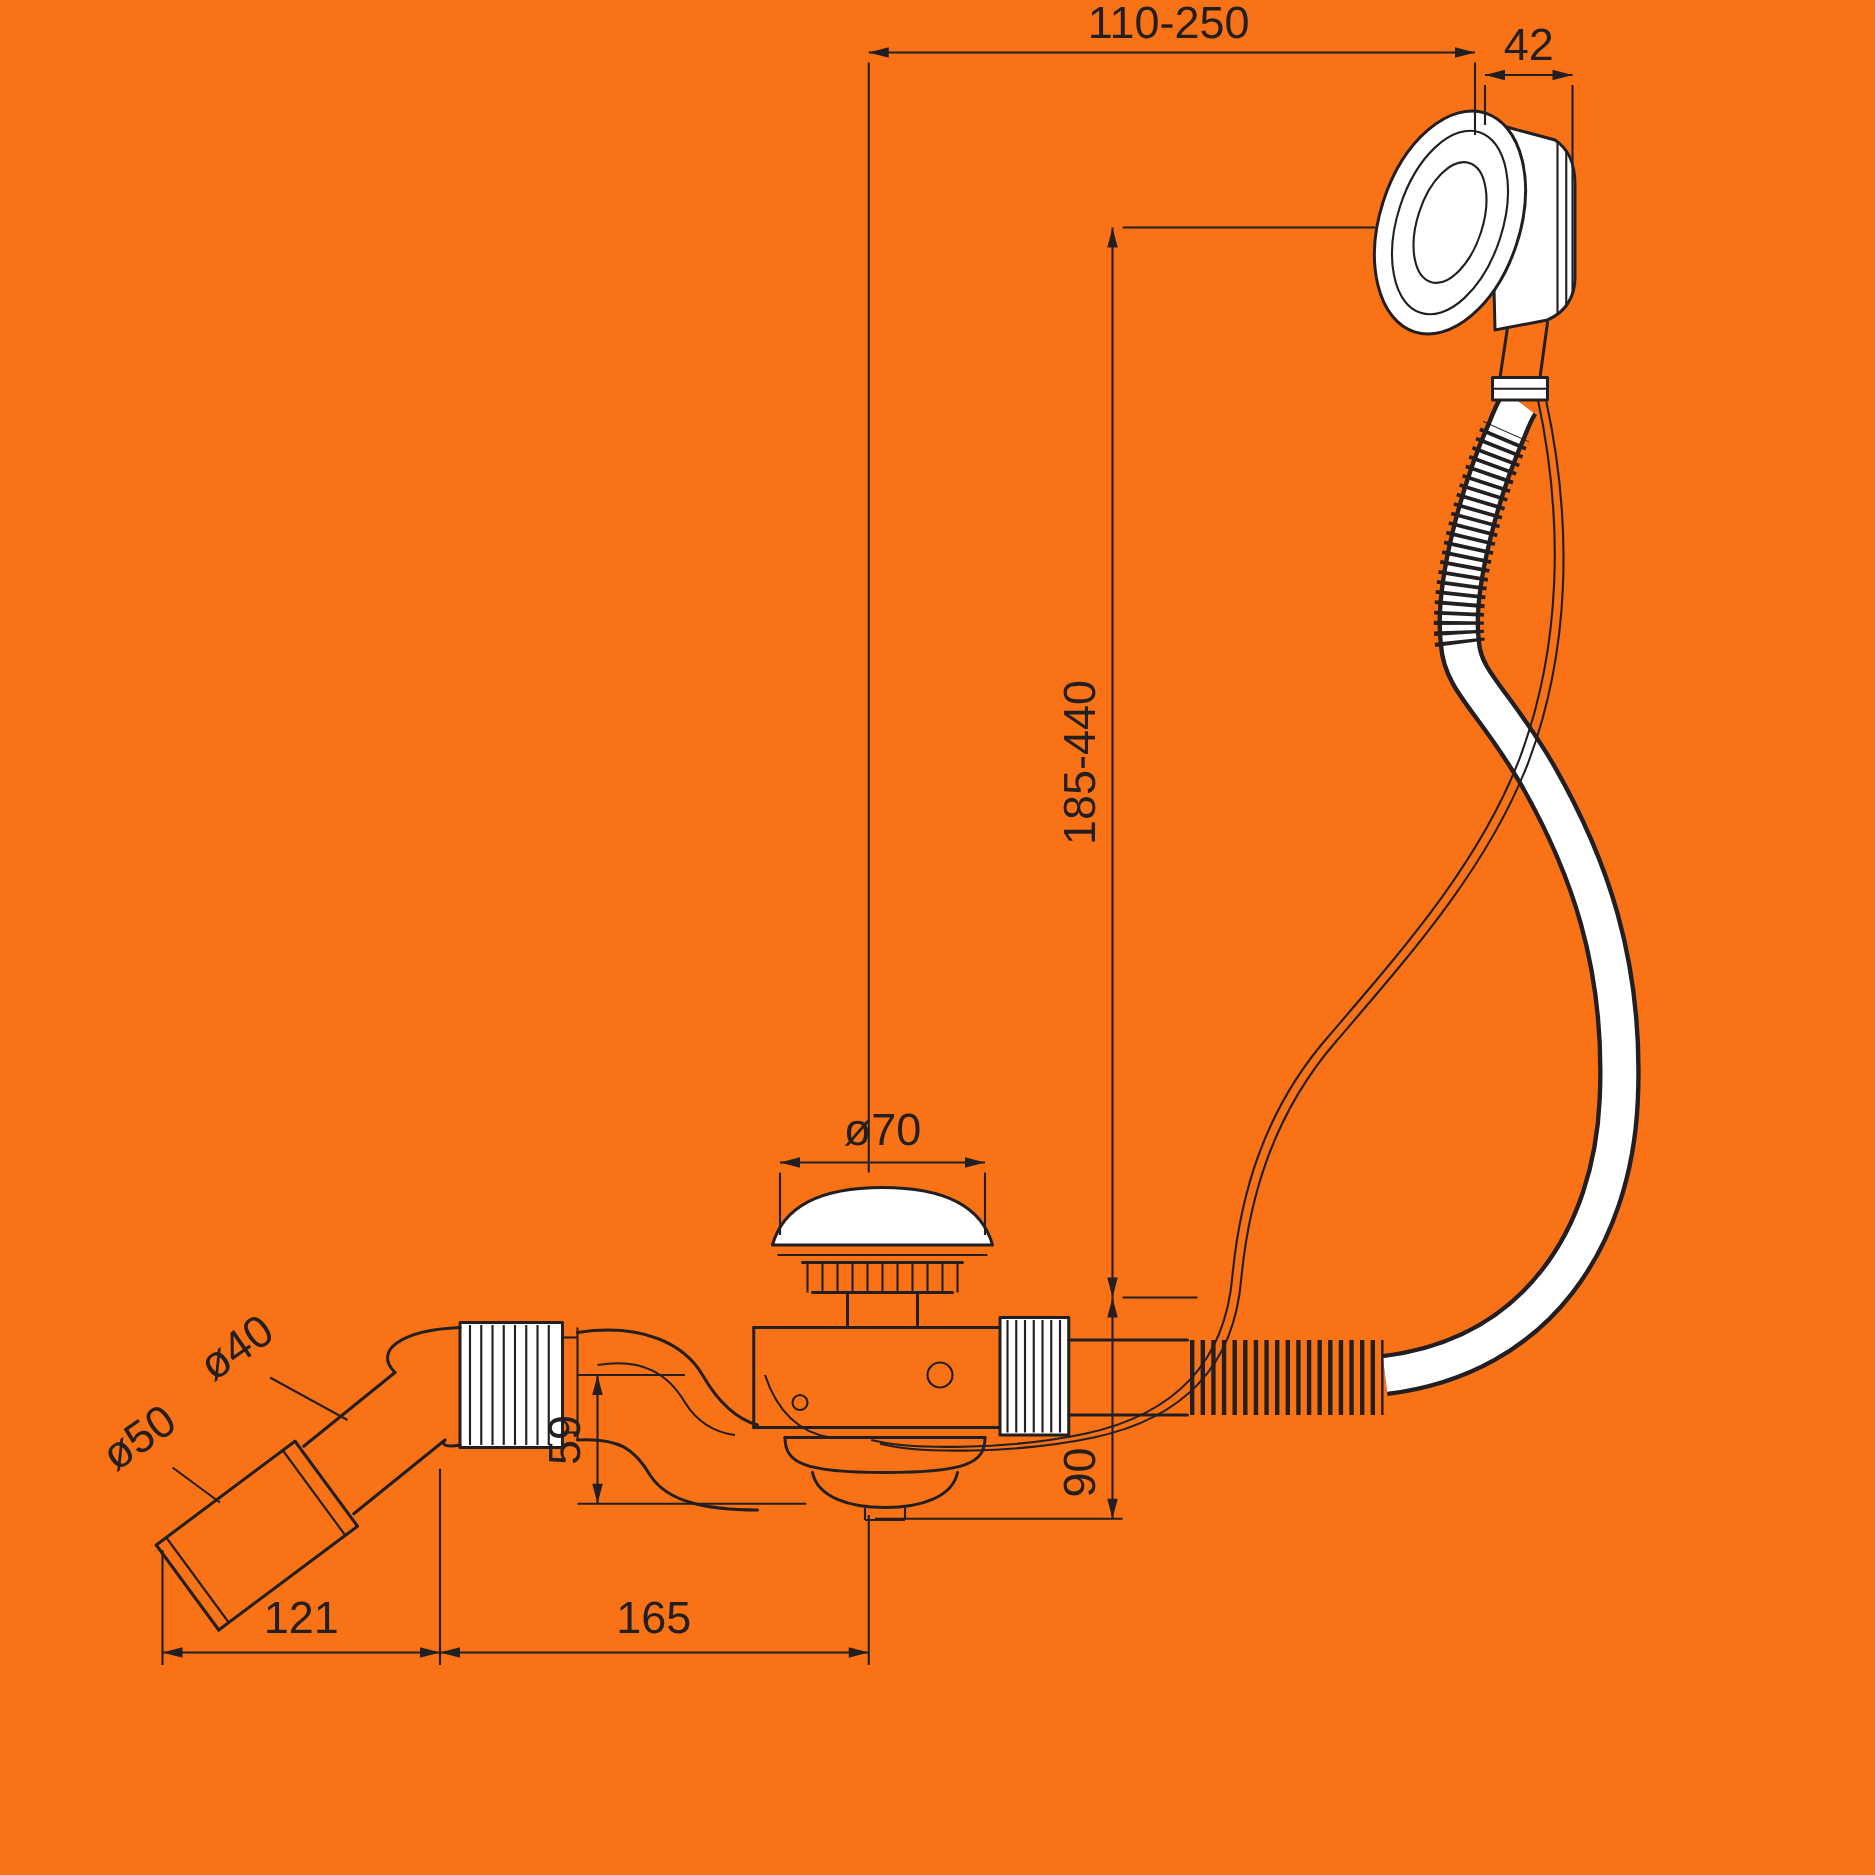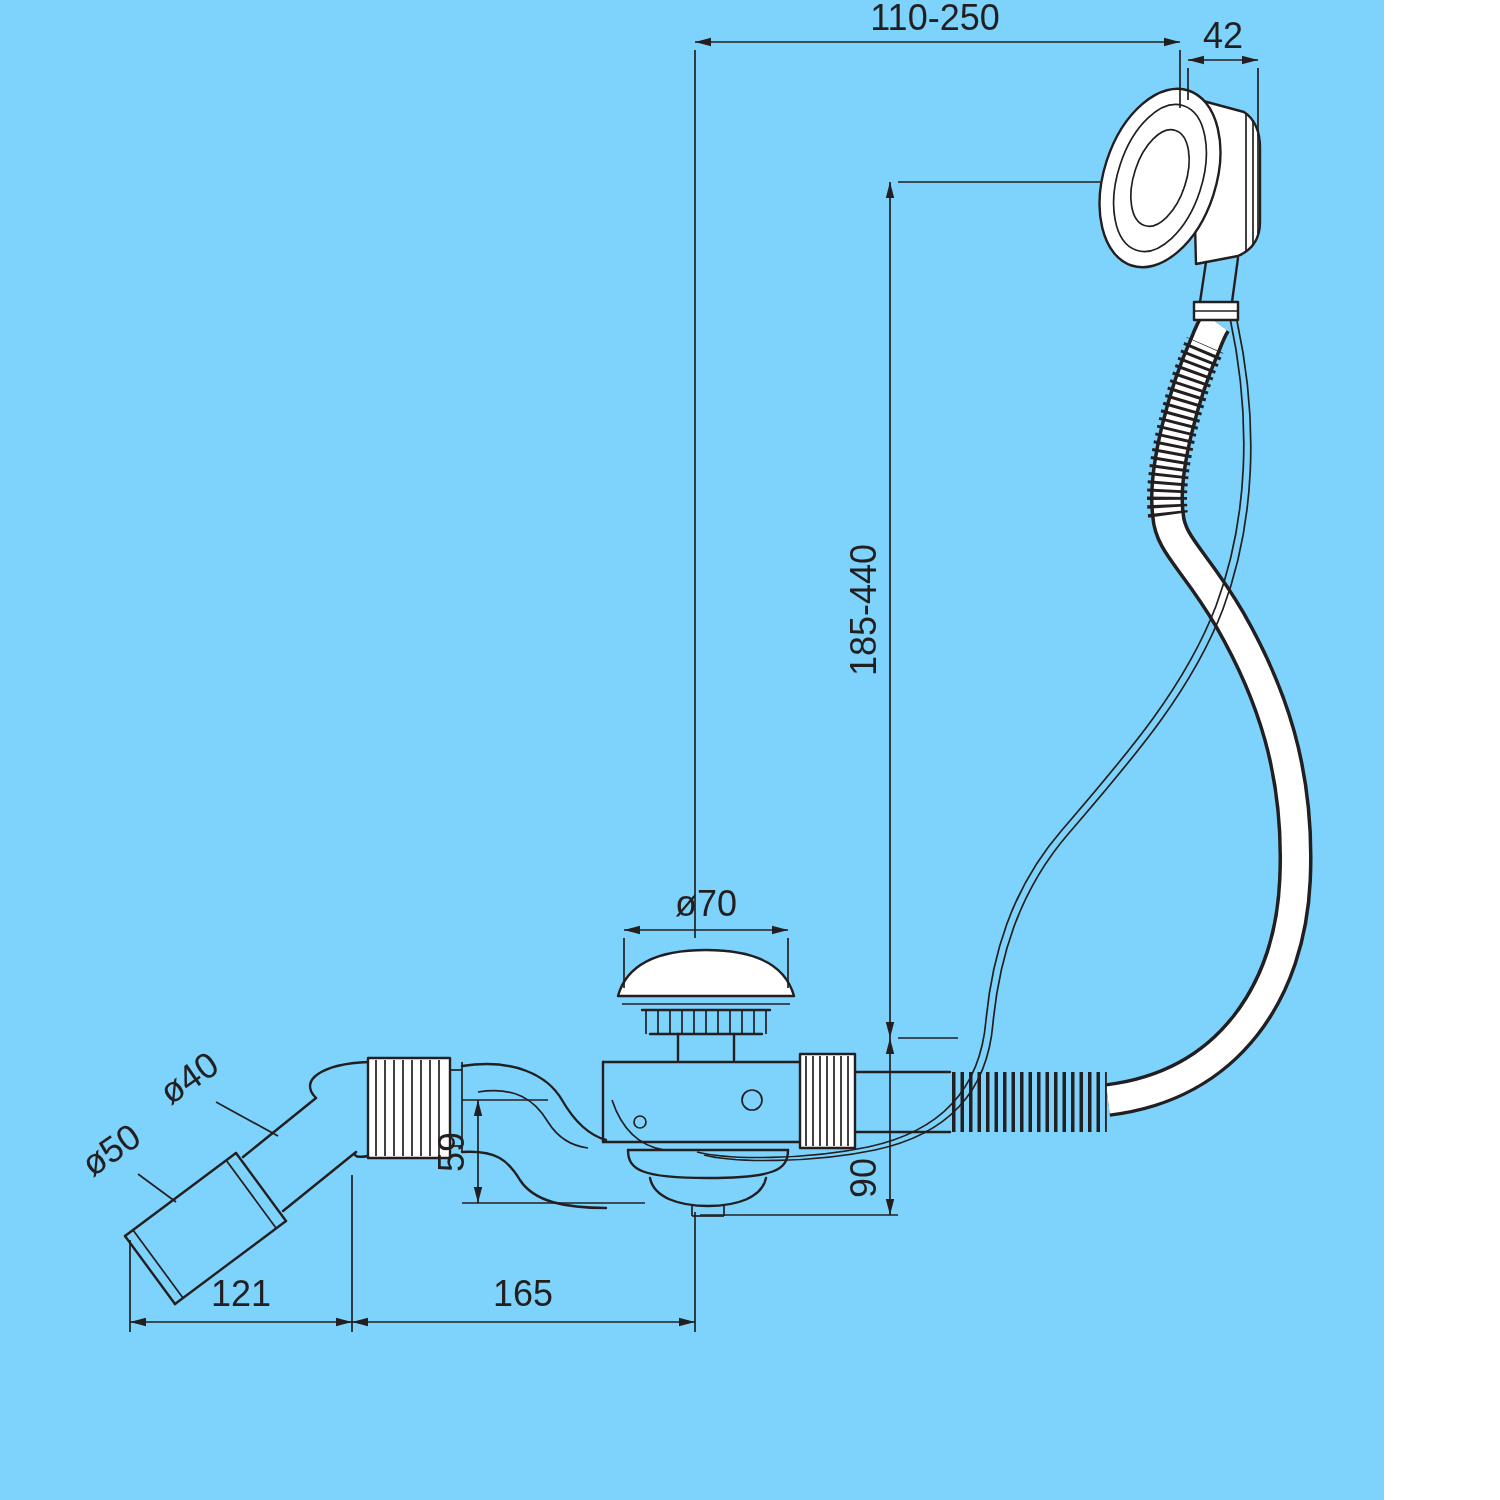--- a/index.html
+++ b/index.html
@@ -1,16 +1,16 @@
 <!DOCTYPE html>
 <html><head>
 <meta charset="utf-8">
 <style>
   html,body{margin:0;padding:0;background:#ffffff;}
-  .stage{width:1384px;height:1500px;position:relative;background:#7dd3fc;overflow:hidden;}
+  .stage{width:1500px;height:1500px;position:relative;background:#f97316;overflow:hidden;}
   svg{display:block;}
   .obj{fill:none;stroke:#231f20;stroke-width:2.4;stroke-linecap:round;stroke-linejoin:round;}
   .objf{fill:#ffffff;stroke:#231f20;stroke-width:2.4;stroke-linejoin:round;}
   .thin{fill:none;stroke:#231f20;stroke-width:1.7;}
   .dim{fill:none;stroke:#231f20;stroke-width:1.7;}
   .hoseblk{fill:none;stroke:#231f20;stroke-width:34;}
   .hosewht{fill:none;stroke:#ffffff;stroke-width:27;}
   .ribbed{fill:none;stroke:#231f20;stroke-width:60;stroke-dasharray:3.5 5;}
   .ribbedTop{fill:none;stroke:#231f20;stroke-width:40;stroke-dasharray:3 4.6;}
   .cable{fill:none;stroke:#231f20;stroke-width:1.7;}

